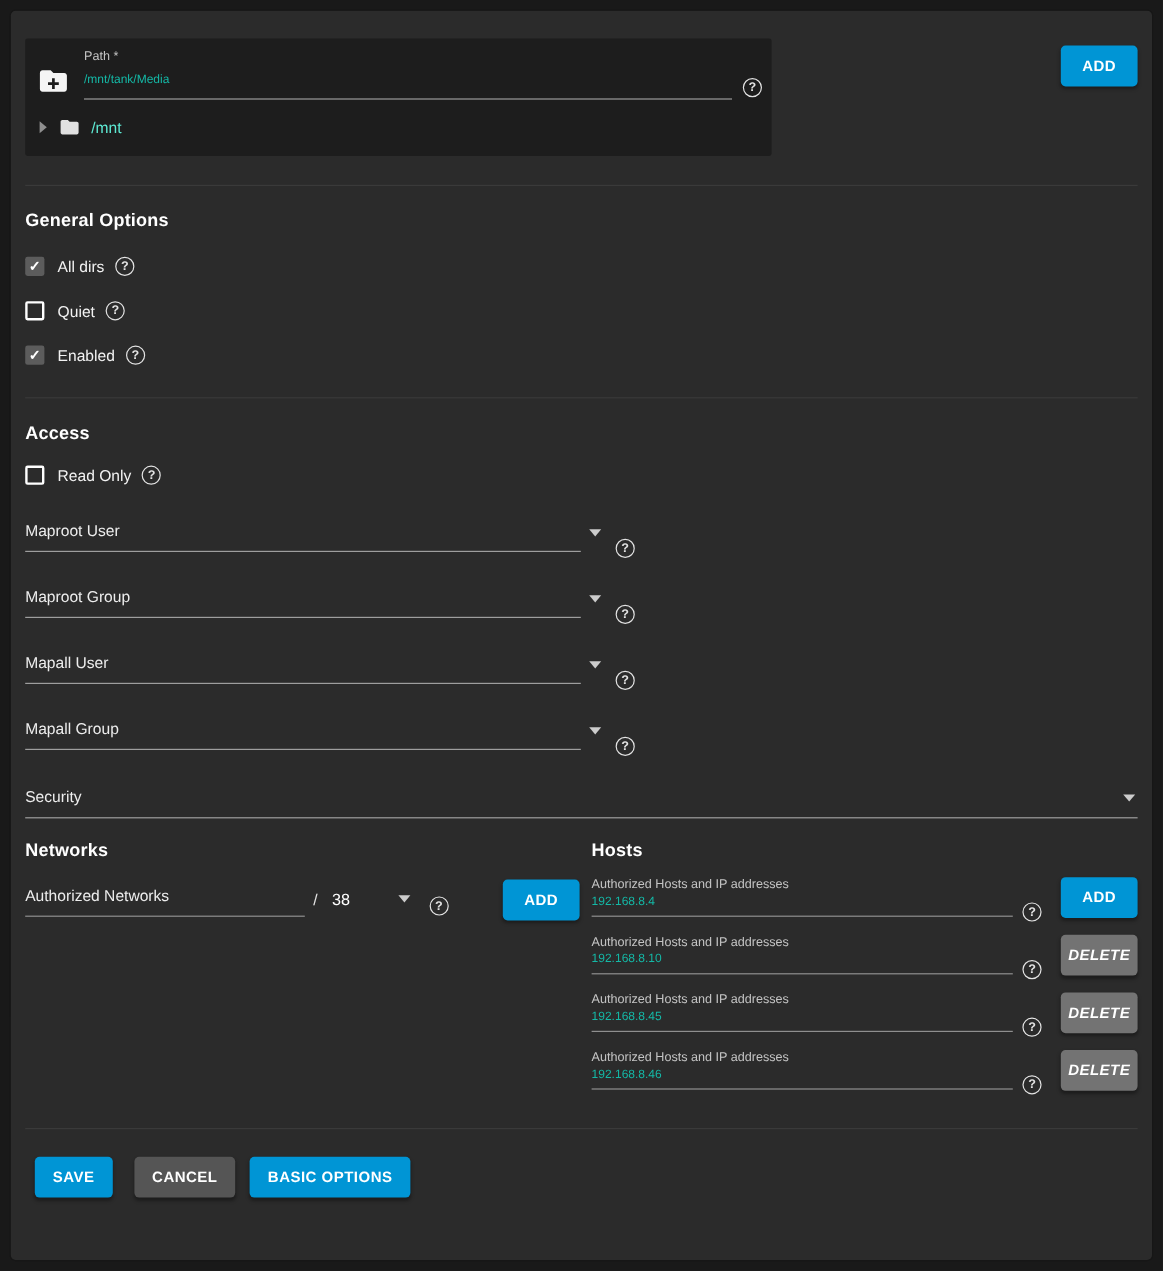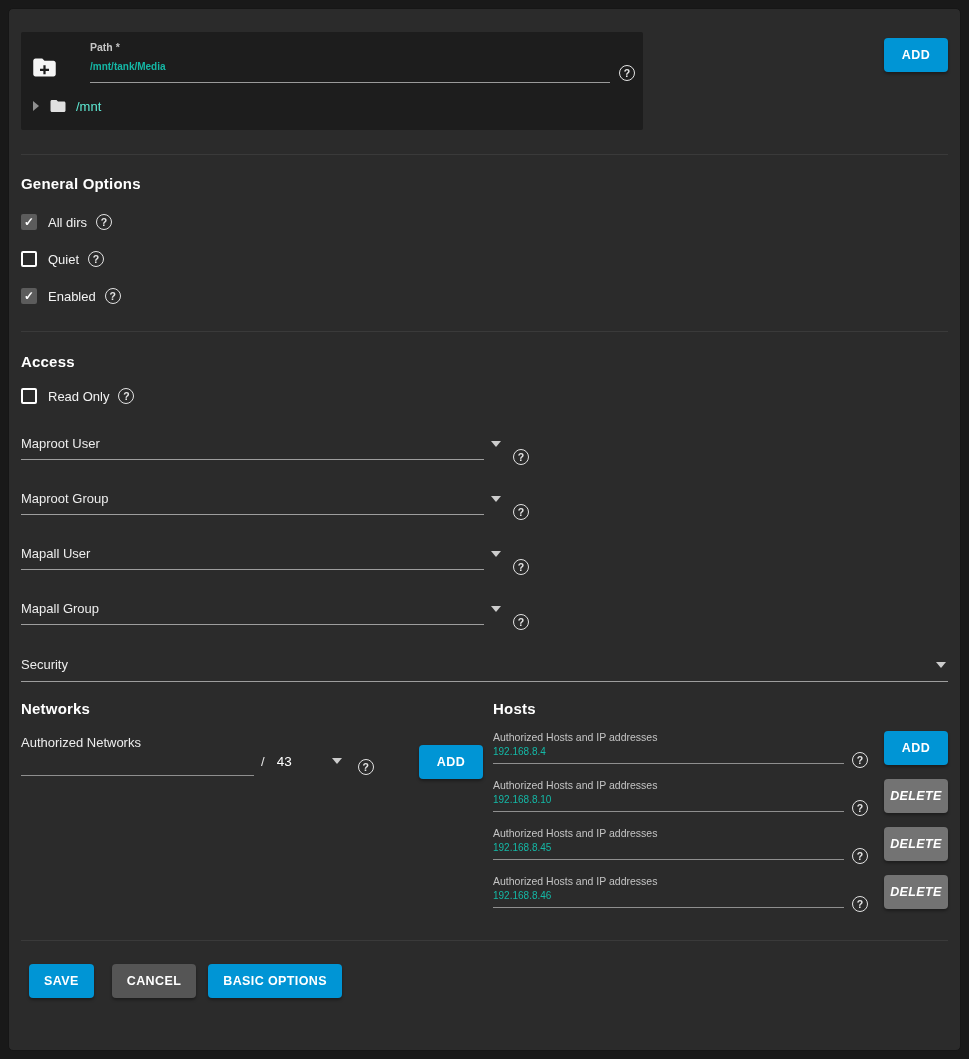--- a/index.html
+++ b/index.html
@@ -17,21 +17,21 @@
   }
   .sec{padding:0 12px;}
   h2.sec-title{font-size:15px;font-weight:bold;color:#ffffff;margin:0;letter-spacing:.2px;}
 
   
   .sec-paths{padding-top:11px;}
   .paths-body{display:flex;align-items:flex-start;margin-top:12px;}
   .file-panel{width:622px;height:98px;background:#1d1d1d;border-radius:2px;box-sizing:border-box;padding:9px 8px 0 8px;}
   .path-row{display:flex;align-items:flex-start;}
   .folder-add{margin:13px 0 0 2px;line-height:0;}
-  .path-field{flex:1;margin-left:32px;font-weight:bold;}
+  .path-field{flex:1;margin-left:12px;}
   .flabel{font-size:10.5px;color:#c4c4c4;}
   .fvalue{font-size:10px;color:#14b8a6;}
   .path-field .fvalue-row{border-bottom:1px solid #9a9a9a;padding:3px 0 8px;}
   .path-help{margin:24px 0 0 9px;}
   .tree-row{display:flex;align-items:center;margin:14px 0 0 4px;}
   .tri-right{width:0;height:0;border-top:5px solid transparent;border-bottom:5px solid transparent;border-left:6px solid #8f8f8f;}
   .tree-folder{margin-left:9px;line-height:0;}
   .tree-label{margin-left:8px;font-size:13px;color:#5eead4;}
 
   
@@ -96,21 +96,21 @@
   .select-row .help{margin-left:12px;margin-bottom:-5px;}
   .security-row{margin-top:30px;position:relative;}
   .sel-field.full{width:auto;border-bottom:1px solid #9e9e9e;padding-bottom:8px;}
   .security-row .dd-arrow{position:absolute;right:2px;bottom:14px;}
 
   
   .cols{display:flex;margin-top:18px;}
   .col-left{width:472px;flex:none;}
   .col-right{flex:1;}
   .net-row{display:flex;align-items:flex-end;margin-top:16px;}
-  .net-field{width:233px;border-bottom:1px solid #8f8f8f;padding-bottom:24px;}
+  .net-field{width:233px;border-bottom:1px solid #8f8f8f;padding-bottom:7px;}
   .net-slash{margin-left:7px;margin-bottom:7px;font-size:13px;color:#e6e6e6;}
   .net-cidr{margin-left:12px;margin-bottom:7px;font-size:13.5px;color:#ffffff;}
   .net-row .dd-arrow{margin-left:40px;margin-bottom:12px;}
   .net-row .help{margin-left:16px;margin-bottom:1px;}
   .net-row .btn{margin-left:auto;margin-right:10px;margin-bottom:-3px;}
 
   .host-row{display:flex;align-items:flex-end;margin-top:15px;}
   .host-row.first{margin-top:14px;}
   .host-field{flex:1;border-bottom:1px solid #8f8f8f;padding-bottom:6px;}
   .host-field .fvalue{margin-top:3px;}
@@ -220,21 +220,21 @@
   </section>
 
   <div class="sec cols">
     <div class="col-left">
       <h2 class="sec-title">Networks</h2>
       <div class="net-row">
         <div class="net-field">
           <span class="sel-label">Authorized Networks</span>
         </div>
         <span class="net-slash">/</span>
-        <span class="net-cidr">43</span>
+        <span class="net-cidr">38</span>
         <span class="dd-arrow"></span>
         <span class="help"></span>
         <button class="btn blue w64">ADD</button>
       </div>
     </div>
 
     <div class="col-right">
       <h2 class="sec-title">Hosts</h2>
 
       <div class="host-row first">

